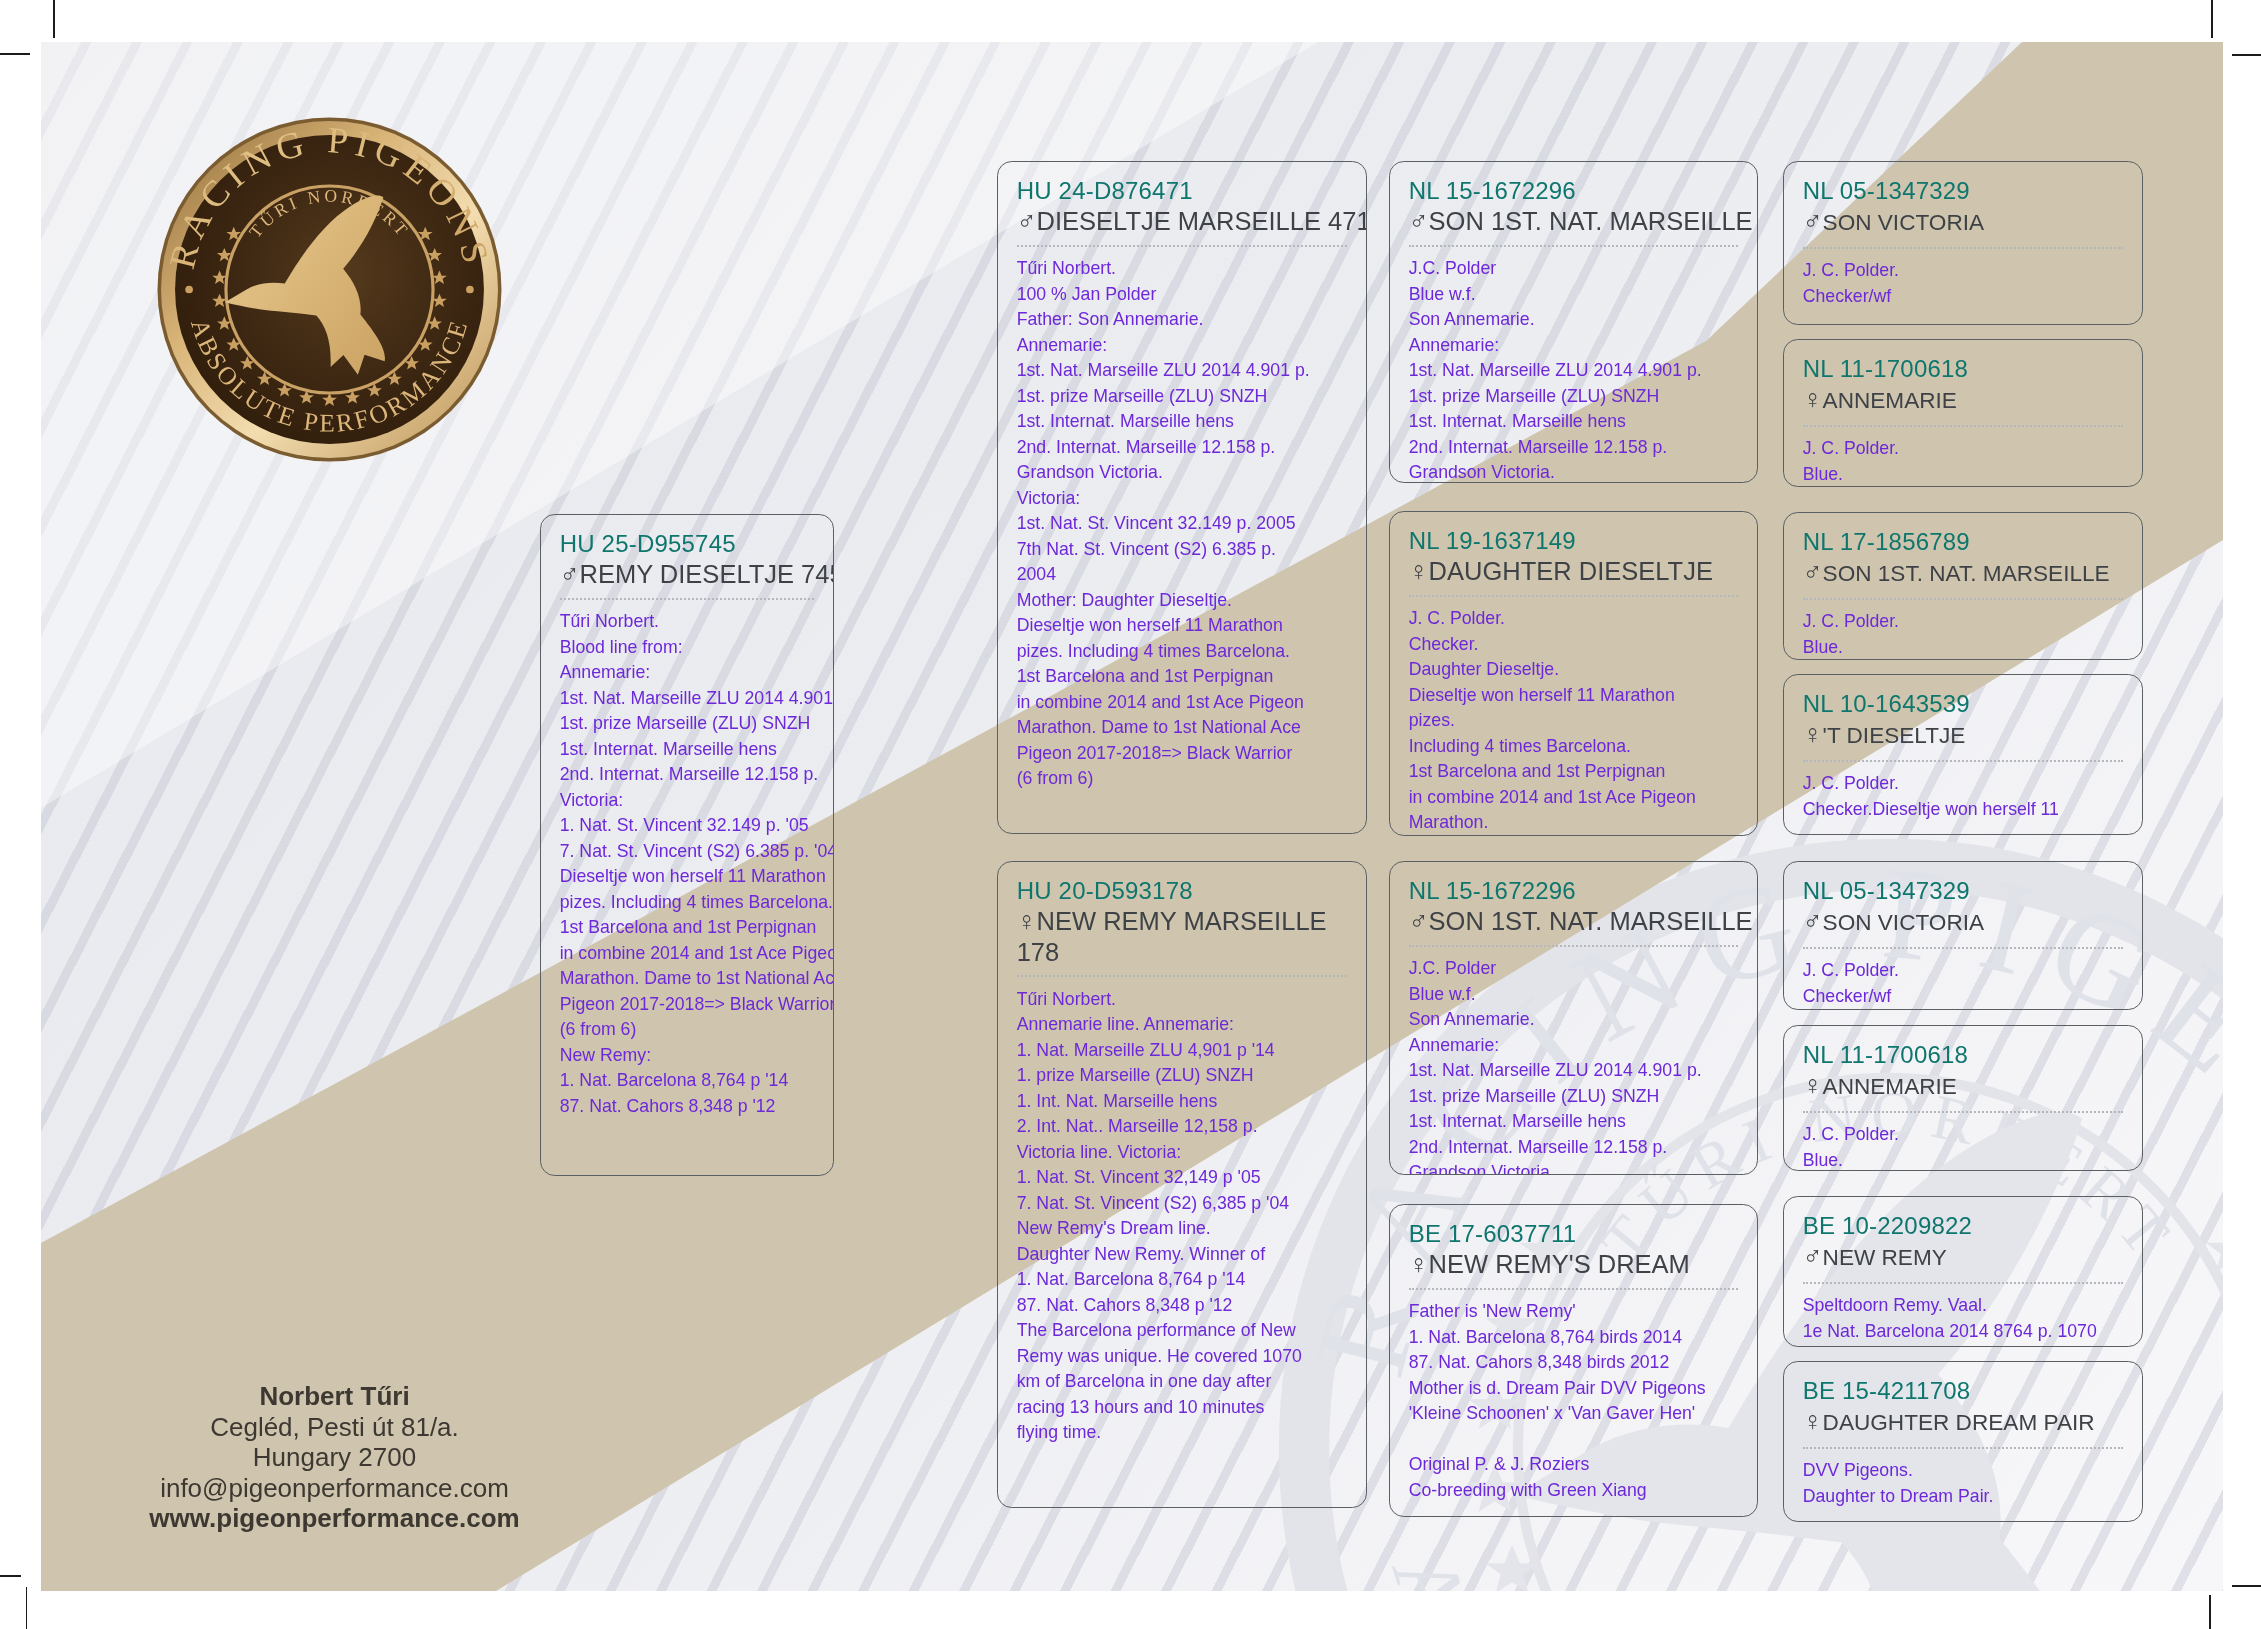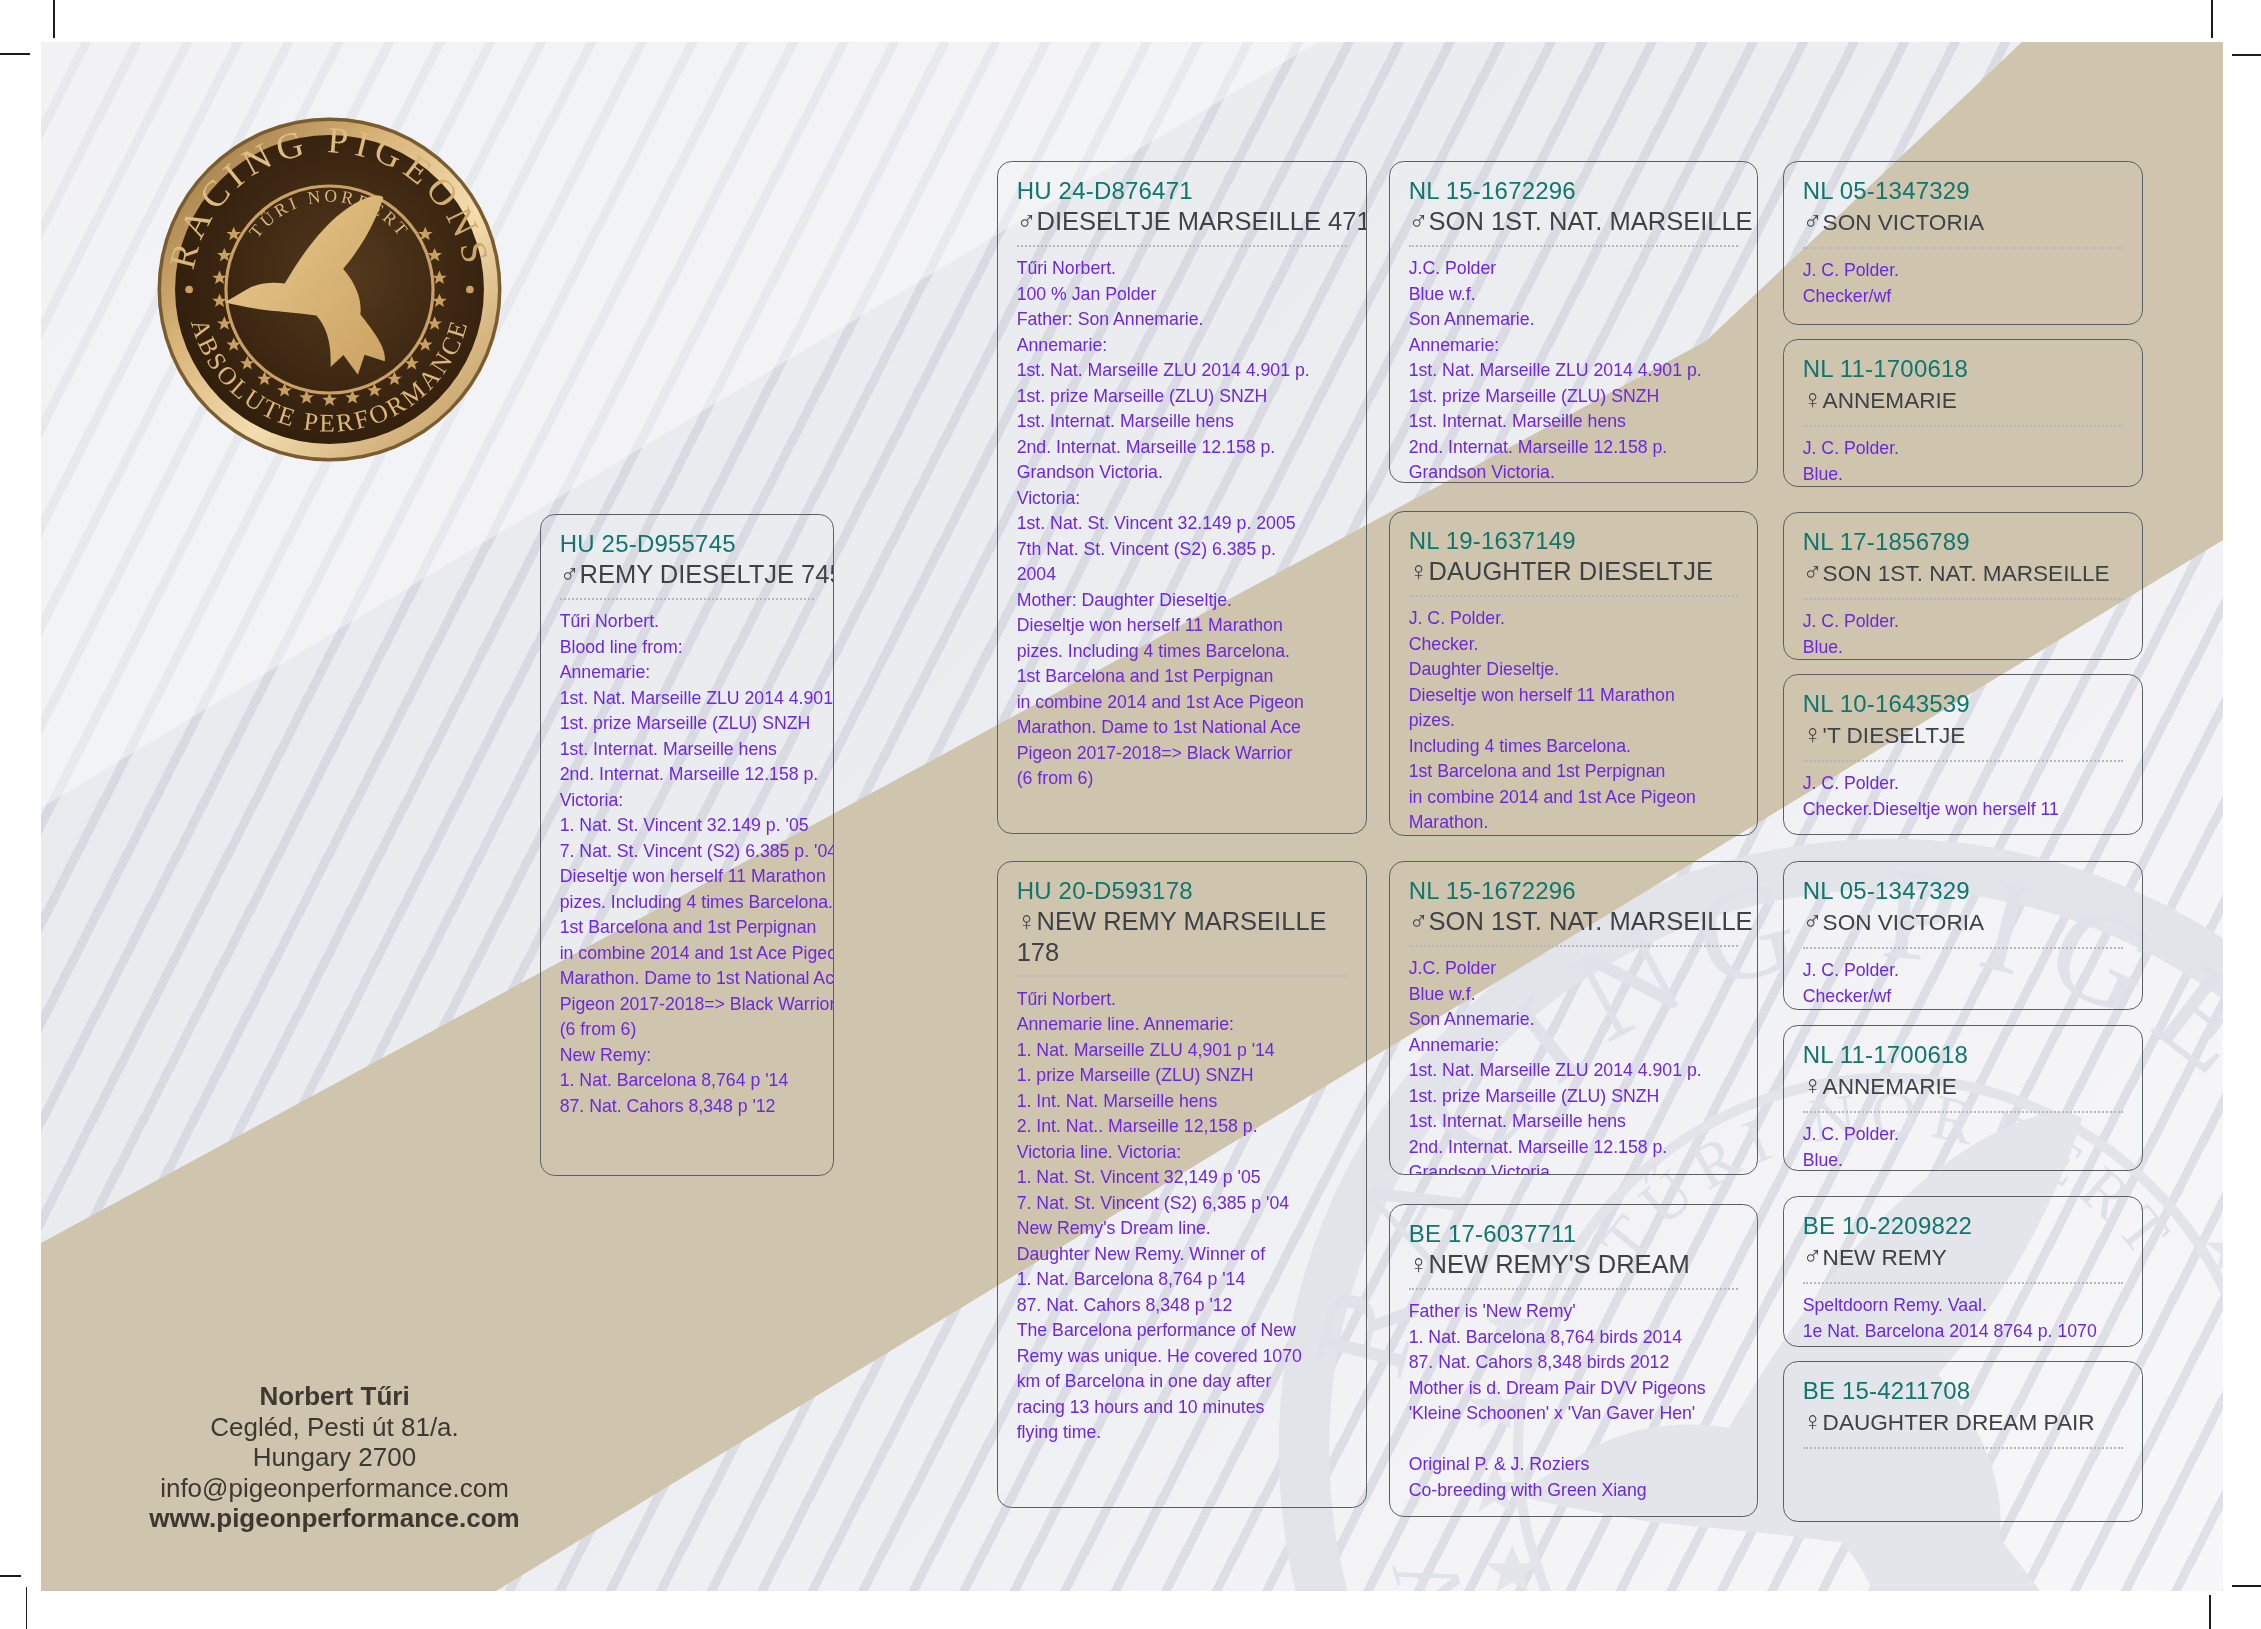--- a/index.html
+++ b/index.html
@@ -325,20 +325,22 @@
   <div class="name"><span class="sex">♂</span><span>NEW REMY</span></div>
   <div class="rule"></div>
   <div class="bodytxt">Speltdoorn Remy. Vaal.
 1e Nat. Barcelona 2014 8764 p. 1070</div>
 </div>
 
 <div class="card sm" style="left:1783px;top:1361px;width:360px;height:161px">
   <div class="ring">BE 15-4211708</div>
   <div class="name"><span class="sex">♀</span><span>DAUGHTER DREAM PAIR</span></div>
   <div class="rule"></div>
+  <div class="bodytxt">DVV Pigeons.
+Daughter to Dream Pair.</div>
 </div>
 
 <div class="addr">
   <div class="b">Norbert Tűri</div>
   <div>Cegléd, Pesti út 81/a.</div>
   <div>Hungary 2700</div>
   <div>info@pigeonperformance.com</div>
   <div class="b">www.pigeonperformance.com</div>
 </div>
 

